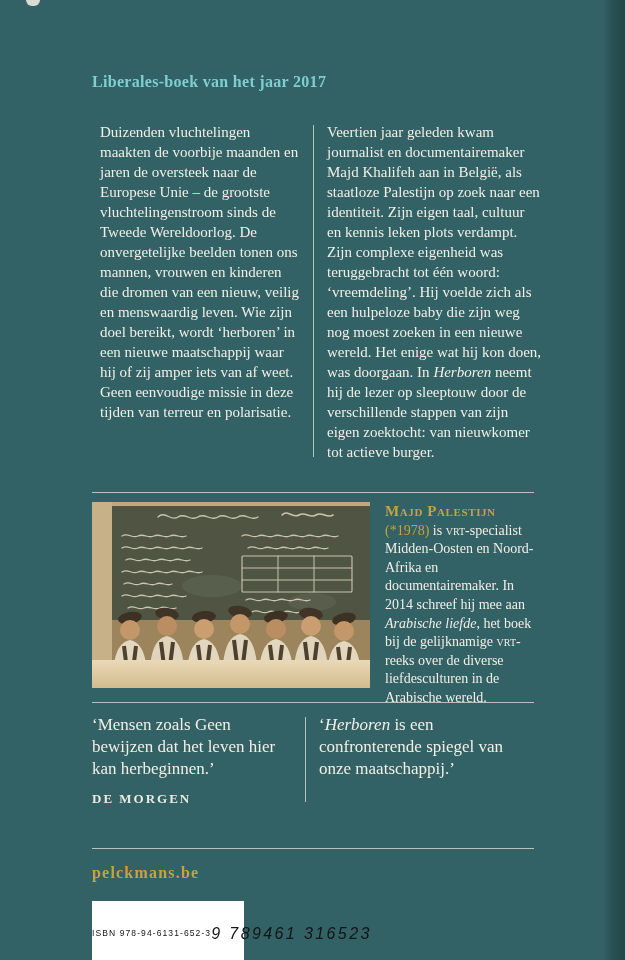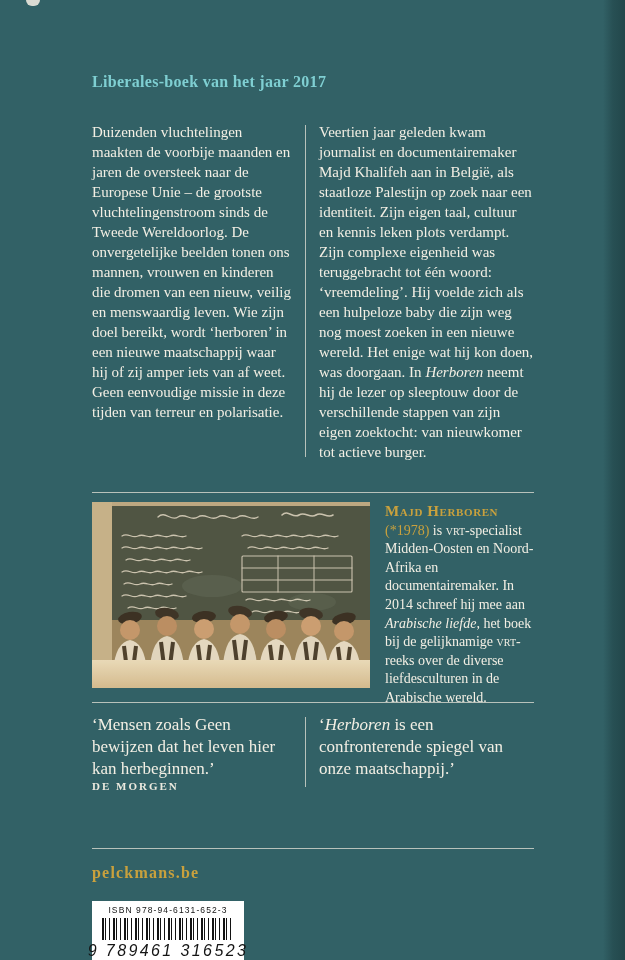--- a/index.html
+++ b/index.html
@@ -19,21 +19,21 @@
     position:absolute; top:0; left:26px; width:14px; height:6px;
     background:#ece9df; border-radius:0 0 7px 7px; opacity:.9;
   }
 
   .award {
     position:absolute; top:73px; left:92px;
     font-size:16px; font-weight:bold; letter-spacing:.3px;
     color:#7fcfd2;
   }
 
-  .columns { position:absolute; top:122px; left:92px; width:442px; display:flex; }
+  .columns { position:absolute; top:122px; left:100px; width:442px; display:flex; }
   .col-left  { width:200px; }
   .col-right { flex:1; }
   .v-rule { width:1px; background:rgba(235,232,221,.72); margin:3px 13px 5px 13px; }
 
   .body-text { font-size:15px; line-height:20px; color:#f3efe4; }
 
   .rule { position:absolute; left:92px; width:442px; height:1px; background:rgba(235,232,221,.72); }
   .rule-top    { top:492px; }
   .rule-middle { top:702px; }
   .rule-bottom { top:848px; }
@@ -48,33 +48,33 @@
     color:#c9a13d; font-weight:bold; font-variant:small-caps;
     font-size:15px; letter-spacing:.6px;
   }
   .author-birth { color:#c9a13d; }
 
   .quotes { position:absolute; top:714px; left:92px; width:442px; display:flex; }
   .quote-left  { width:200px; }
   .quote-right { flex:1; }
   .quote-text { font-size:17px; line-height:22px; color:#f3efe4; }
   .quote-source {
-    font-size:11px; font-weight:bold;
+    margin-top:11px; font-size:13px; font-weight:bold;
     letter-spacing:2px; color:#eceadf; text-transform:uppercase;
   }
 
   .publisher {
     position:absolute; top:864px; left:92px; width:442px;
     text-align:left; color:#c9a13d; font-weight:bold;
     font-size:16px; letter-spacing:1.2px;
   }
 
   .barcode-panel {
     position:absolute; left:92px; top:901px; width:152px; height:59px;
-    background:#ffffff; display:flex; flex-direction:column; align-items:center;
+    background:#ffffff; display:flex; flex-direction:row; align-items:center;
     padding-top:4px;
   }
   .isbn-label {
     font-family:"Liberation Sans", sans-serif;
     font-size:8.5px; letter-spacing:1.1px; color:#141414; white-space:nowrap;
   }
   .barcode-bars {
     width:132px; height:29px; margin-top:3px;
     background:repeating-linear-gradient(90deg,
       #121212 0 2px, #ffffff 2px 3px,
@@ -179,21 +179,21 @@
           <circle cx="0" cy="-2" r="10" fill="#c79b72"></circle>
           <path d="M-17,38 Q-14,10 0,8 Q14,10 17,38 Z" fill="#eae3d1"></path>
           <path d="M-6,14 L-3,38 M6,14 L3,38" stroke="#473d2e" stroke-width="4" fill="none"></path>
         </g>
       </g>
       <rect x="0" y="158" width="278" height="28" fill="url(#benchG)"></rect>
       <rect x="0" y="0" width="278" height="186" fill="#b5762a" opacity="0.10"></rect>
     </svg>
 
     <p class="author-text">
-      <span class="author-name">Majd Herboren</span>
+      <span class="author-name">Majd Palestijn</span>
       <span class="author-birth">(*1978)</span>
       <span><span>is </span><span class="sc">vrt</span><span>-specialist Midden-Oosten en Noord-Afrika en documentairemaker. In 2014 schreef hij mee aan </span><span class="it">Arabische liefde</span><span>, het boek bij de gelijknamige </span><span class="sc">vrt</span><span>-reeks over de diverse liefdesculturen in de Arabische wereld.</span></span>
     </p>
   </div>
 
   <div class="rule rule-middle"></div>
 
   <div class="quotes">
     <div class="quote-left">
       <p class="quote-text"><span>‘Mensen zoals Geen bewijzen dat het leven hier kan herbeginnen.’</span></p>

